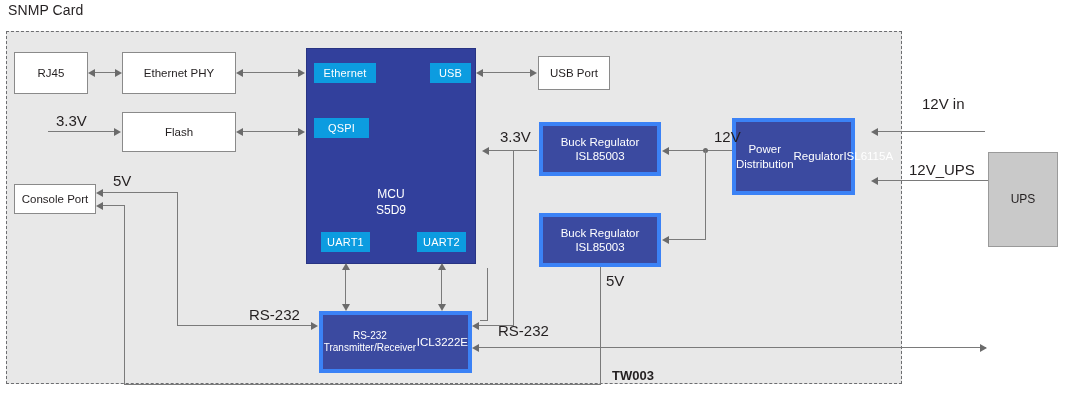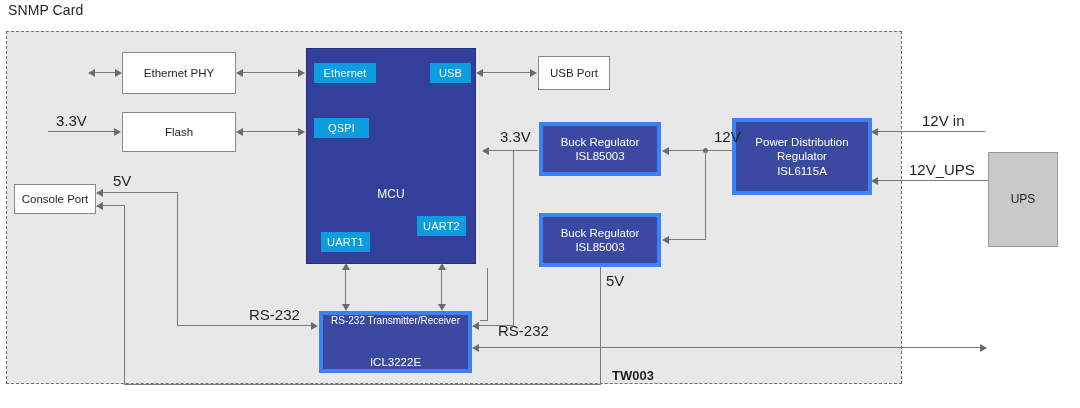--- a/index.html
+++ b/index.html
@@ -110,80 +110,84 @@
 </head>
 <body>
 
 <div id="canvas">
 
   <div class="title">SNMP Card</div>
 
   <div class="card-region"></div>
   <div class="region-tag">TW003</div>
 
+  <div class="box white" style="left:14px; top:52px; width:74px; height:42px;">
+    <span>RJ45</span>
+  </div>
 
   <div class="box white" style="left:122px; top:52px; width:114px; height:42px;">
     <span>Ethernet PHY</span>
   </div>
 
   <div class="box white" style="left:122px; top:112px; width:114px; height:40px;">
     <span>Flash</span>
   </div>
 
   <div class="box white" style="left:14px; top:184px; width:82px; height:30px;text-align:right;">
     <span>Console Port</span>
   </div>
 
   <div class="box white" style="left:538px; top:56px; width:72px; height:34px;">
     <span>USB Port</span>
   </div>
 
   <div class="mcu" style="left:306px; top:48px; width:170px; height:216px;">
     <div class="mcu-label">
       <div>MCU</div>
+      <div>S5D9</div>
     </div>
 
     <div class="periph" style="left:7px; top:14px; width:62px; height:20px;">
       <span>Ethernet</span>
     </div>
 
     <div class="periph" style="left:123px; top:14px; width:41px; height:20px;">
       <span>USB</span>
     </div>
 
     <div class="periph" style="left:7px; top:69px; width:55px; height:20px;">
       <span>QSPI</span>
     </div>
 
     <div class="periph" style="left:14px; top:183px; width:49px; height:20px;">
       <span>UART1</span>
     </div>
 
-    <div class="periph" style="left:110px; top:167px; width:49px; height:20px;">
+    <div class="periph" style="left:110px; top:183px; width:49px; height:20px;">
       <span>UART2</span>
     </div>
   </div>
 
   <div class="box navy" style="left:539px; top:122px; width:122px; height:54px; flex-direction:column;">
     <span class="reg-line1">Buck Regulator</span>
     <span class="reg-line2">ISL85003</span>
   </div>
 
   <div class="box navy" style="left:539px; top:213px; width:122px; height:54px; flex-direction:column;">
     <span class="reg-line1">Buck Regulator</span>
     <span class="reg-line2">ISL85003</span>
   </div>
 
-  <div class="box navy" style="left:732px; top:118px; width:140px; height:77px; flex-direction:column;">
+  <div class="box navy" style="left:732px; top:118px; width:123px; height:77px; flex-direction:row;justify-content:space-between;">
     <span class="reg-line1">Power Distribution</span>
     <span class="reg-line2">Regulator</span>
     <span class="reg-line2">ISL6115A</span>
   </div>
 
-  <div class="box navy" style="left:319px; top:311px; width:153px; height:62px; flex-direction:column;justify-content:space-between;">
+  <div class="box navy" style="left:319px; top:311px; width:153px; height:62px; flex-direction:row;justify-content:space-between;">
     <span class="reg-small">RS-232 Transmitter/Receiver</span>
     <span class="reg-line2">ICL3222E</span>
   </div>
 
   <div class="box gray" style="left:988px; top:152px; width:70px; height:95px; font-size:12px;">
     <span>UPS</span>
   </div>
 
   <div class="w wh" style="left:95px; top:72px; width:21px;"></div>
   <div class="ah ah-l" style="left:88px; top:68.5px;"></div>
@@ -250,19 +254,19 @@
   <div class="w wv" style="left:487px; top:268px; height:52px;"></div>
   <div class="w wh" style="left:480px; top:320px; width:8px;"></div>
 
   <div class="w wh" style="left:479px; top:347px; width:507px;"></div>
   <div class="ah ah-l" style="left:472px; top:343.5px;"></div>
   <div class="ah ah-r" style="left:980px; top:343.5px;"></div>
   <div class="wire-label" style="left:498px; top:322px;">RS-232</div>
 
   <div class="w wh" style="left:878px; top:131px; width:107px;"></div>
   <div class="ah ah-l" style="left:871px; top:127.5px;"></div>
-  <div class="wire-label" style="left:922px; top:112px;text-align:center;">12V in</div>
+  <div class="wire-label" style="left:922px; top:95px;text-align:center;">12V in</div>
 
   <div class="w wh" style="left:878px; top:180px; width:110px;"></div>
   <div class="ah ah-l" style="left:871px; top:176.5px;"></div>
   <div class="wire-label" style="left:909px; top:161px;">12V_UPS</div>
 
 </div>
 
 </body></html>

